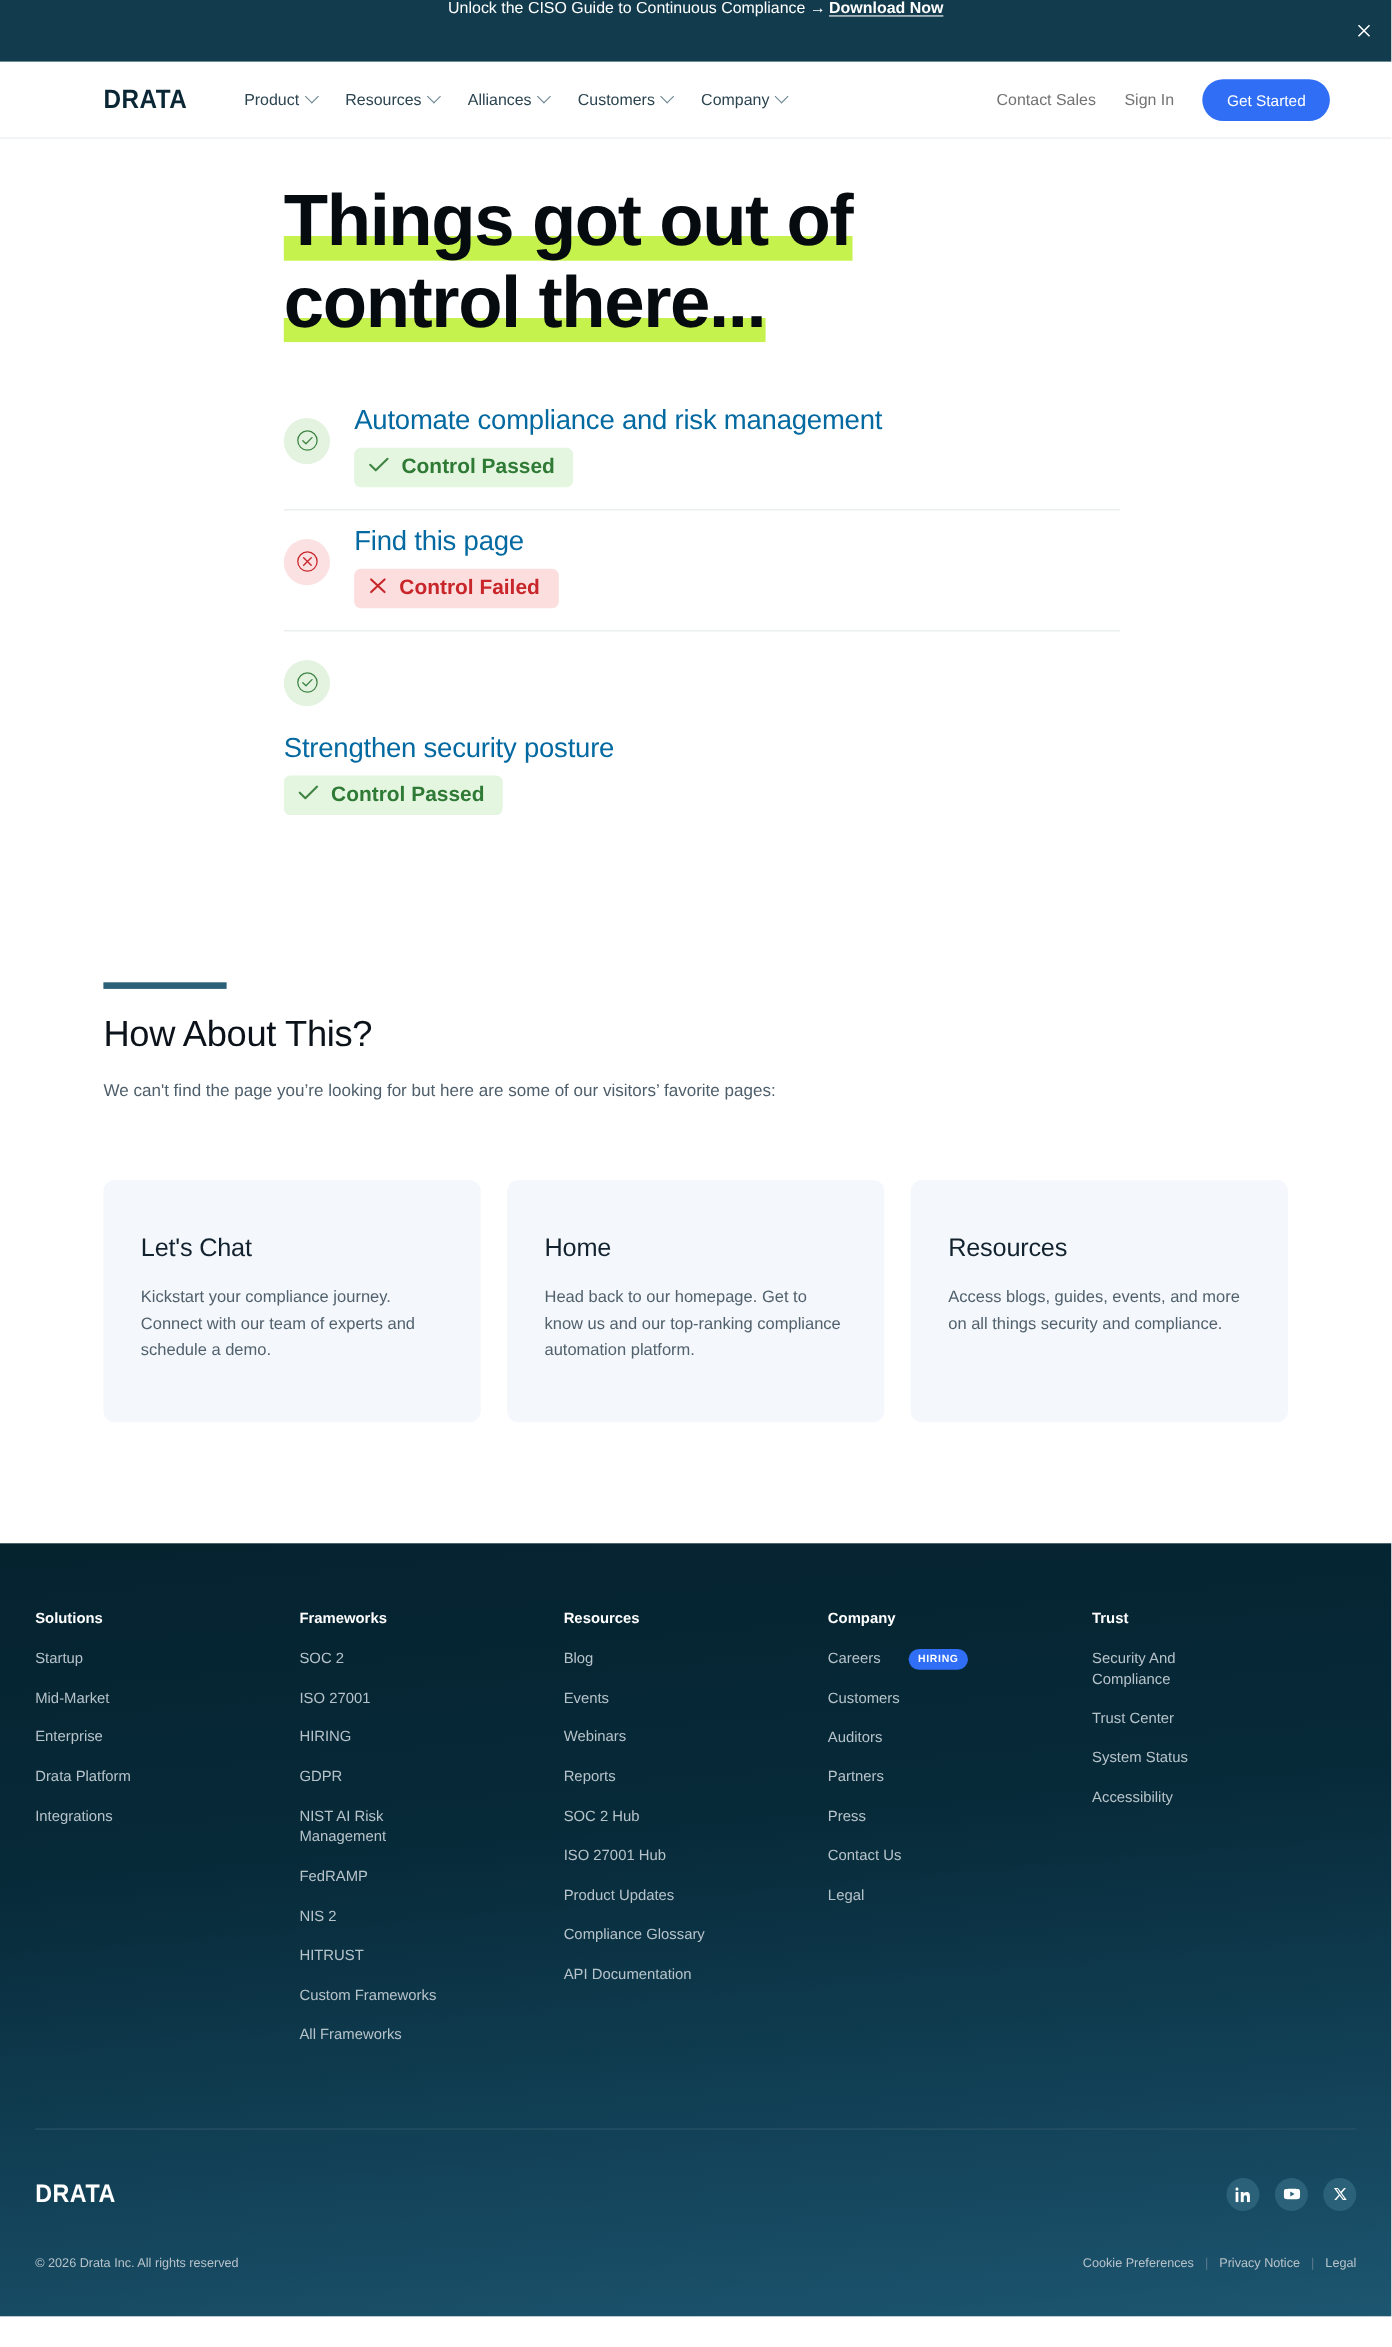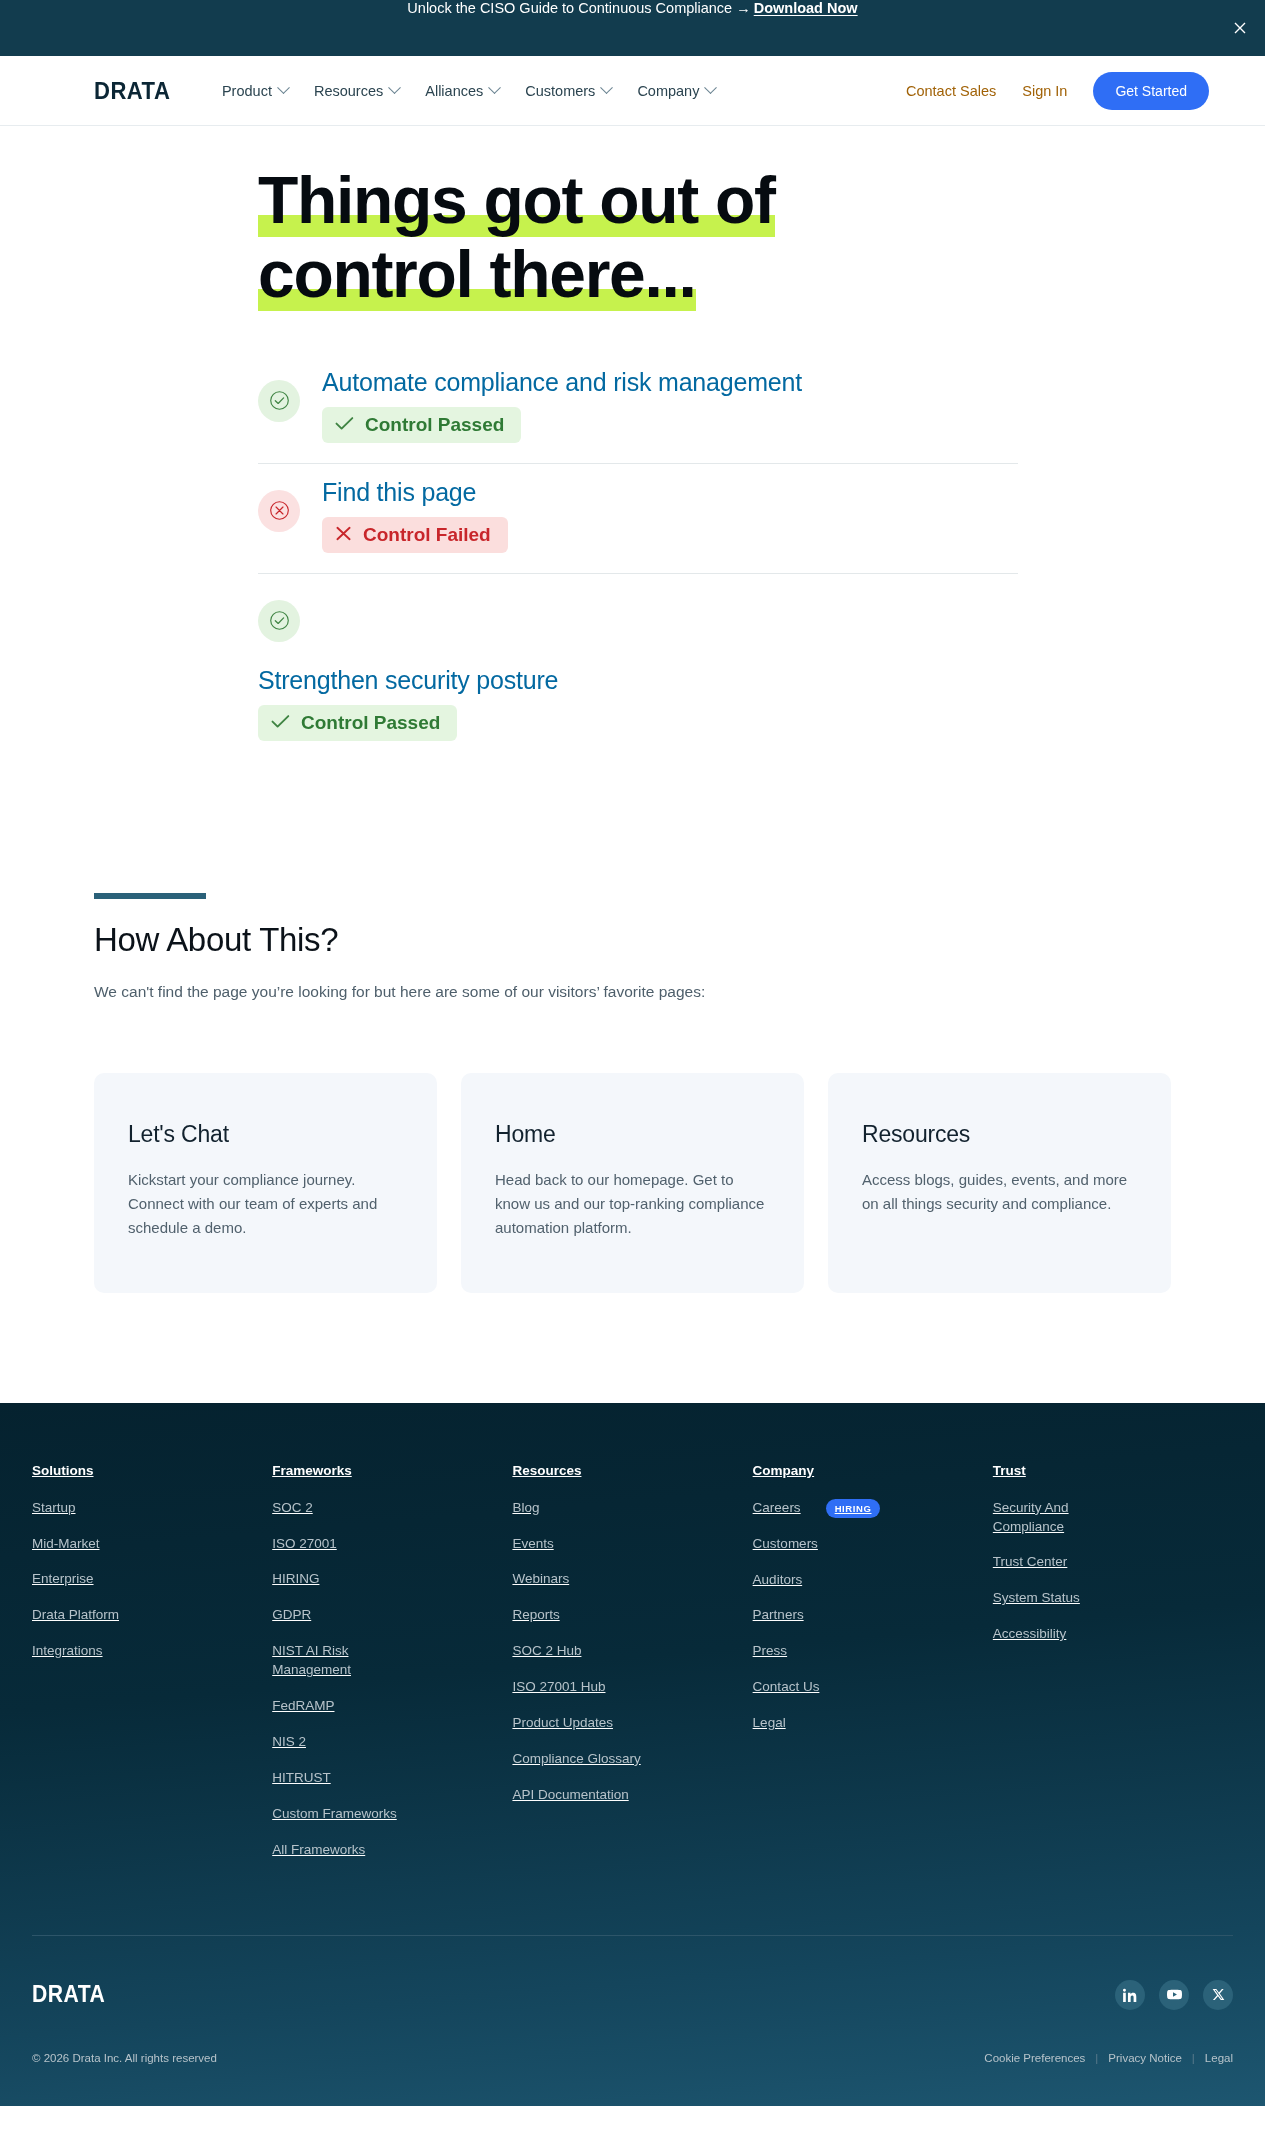--- a/index.html
+++ b/index.html
@@ -80,21 +80,21 @@
     border-right: 1.4px solid #6b8492;
     border-bottom: 1.4px solid #6b8492;
     transform: rotate(45deg) translate(-2px,-2px);
   }
   .nav-right {
     margin-left: auto;
     display: flex;
     align-items: center;
     gap: 26px;
   }
-  .nav-plain { font-size: 14.5px; color: #a16207; cursor: pointer; }
+  .nav-plain { font-size: 14.5px; color: #737373; cursor: pointer; }
   .btn-primary {
     background: #2f6ef5;
     color: #fff;
     font-size: 14px;
     border-radius: 999px;
     padding: 11px 22px;
     border: none;
     cursor: pointer;
     font-family: inherit;
   }
@@ -214,21 +214,20 @@
   
   .footer {
     margin-top: 110px;
     background: linear-gradient(175deg, #05222f 0%, #072a39 38%, #14455c 78%, #1d5670 100%);
     color: #fff;
     padding: 60px 0 0 0;
   }
   .footer-cols {
     display: flex;
     padding: 0 32px 0 32px;
-    text-decoration: underline;
   }
   .fcol { flex: 1 1 0; padding-right: 18px; }
   .fcol-head {
     font-size: 13.5px;
     font-weight: 700;
     color: #ffffff;
     margin-bottom: 21px;
   }
   .flink {
     display: block;

